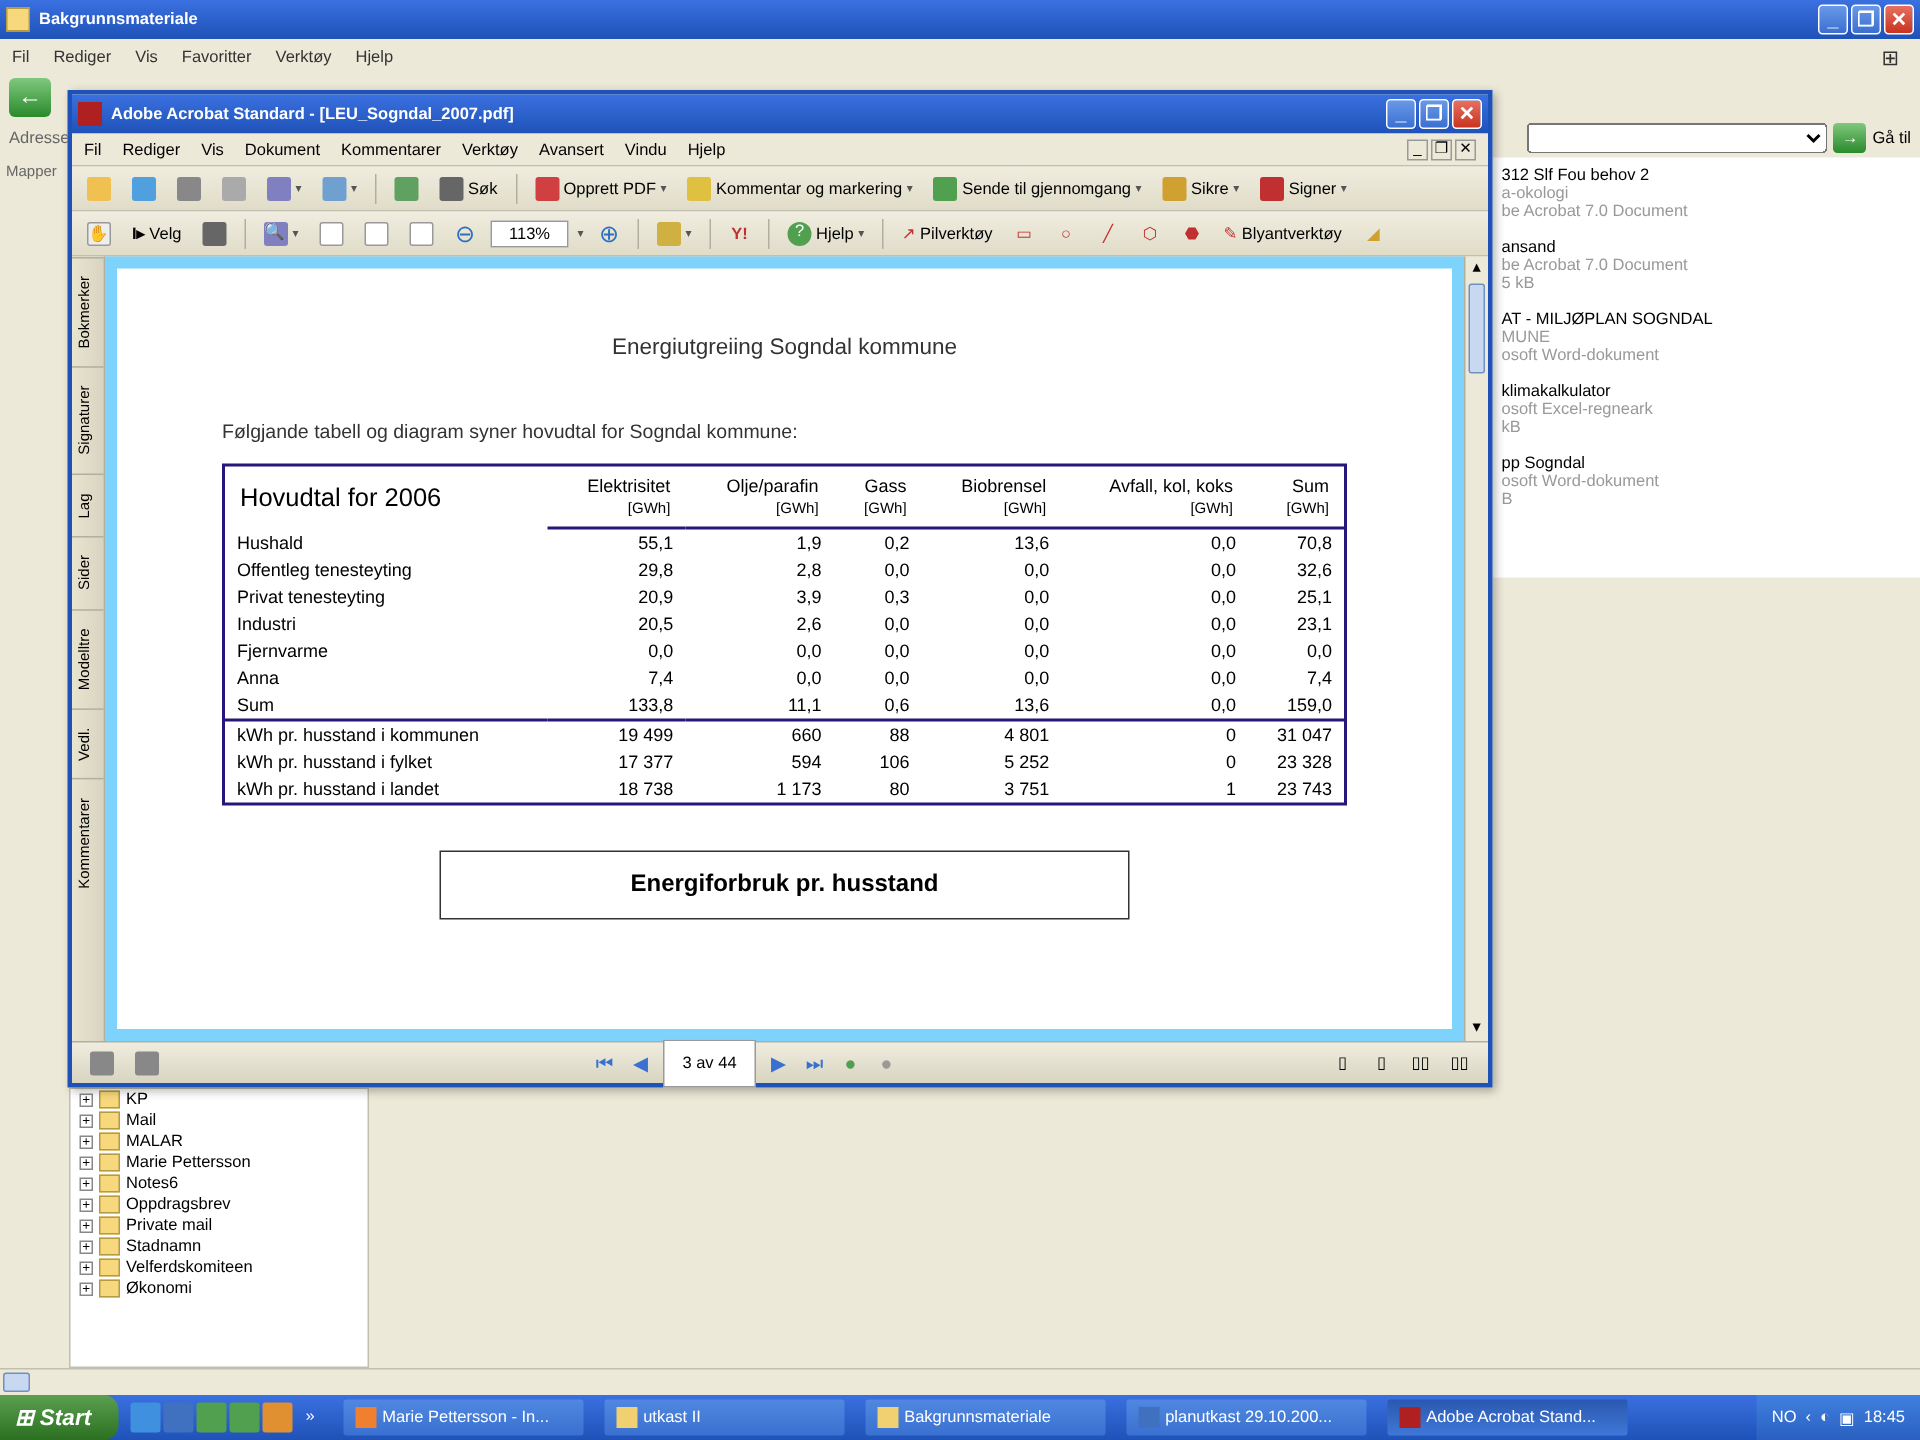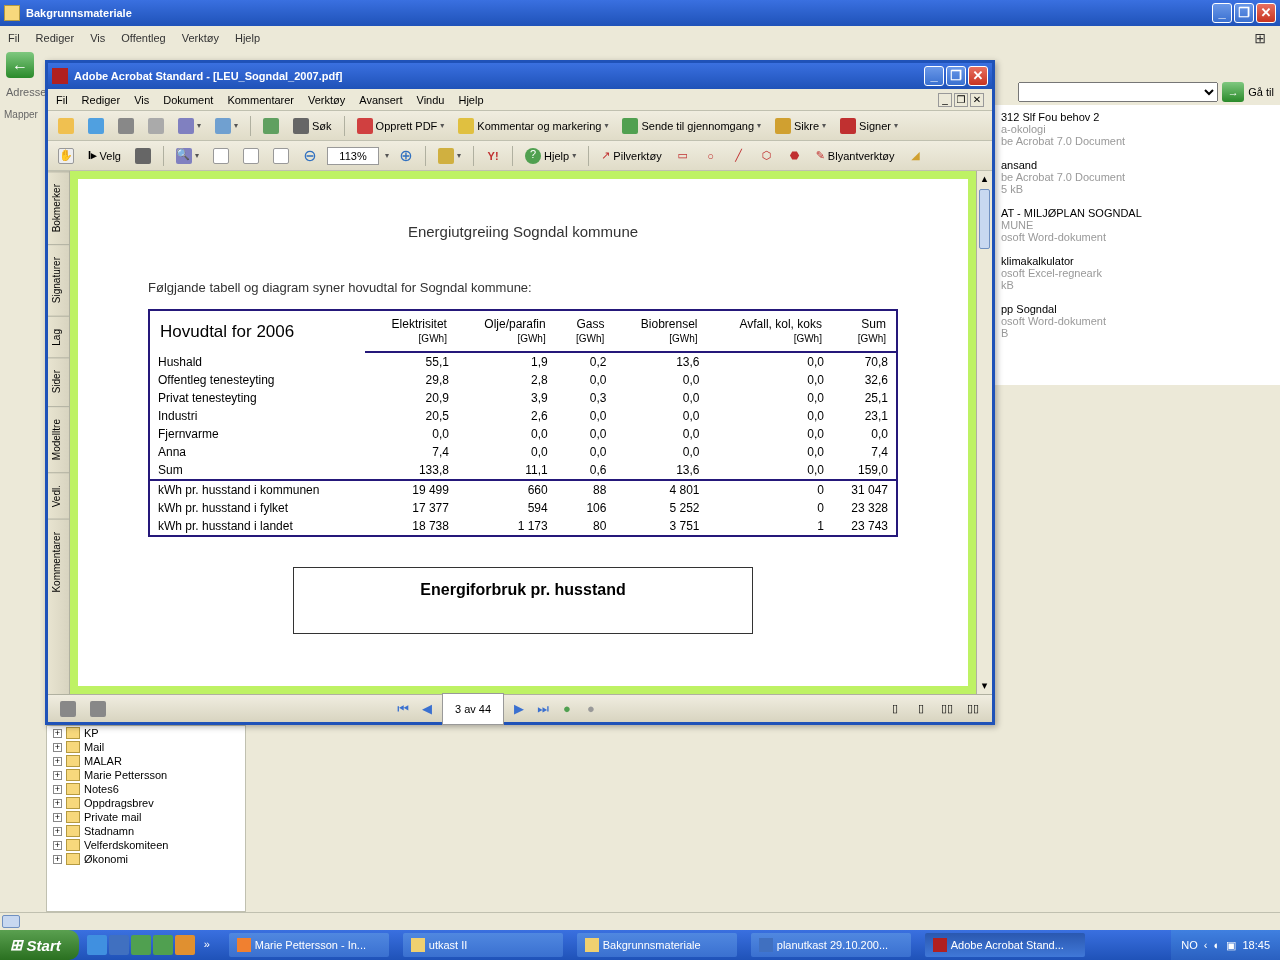--- a/index.html
+++ b/index.html
@@ -39,33 +39,33 @@
 .acro-menu .mdi-ctrl span { width:14px; height:14px; border:1px solid #999; text-align:center; line-height:12px; cursor:pointer; }
 .tb { height:30px; display:flex; align-items:center; padding:0 6px; gap:6px; border-bottom:1px solid #c0c0b0; background:linear-gradient(#f0ede0,#e0dcc8); }
 .tbb { height:22px; min-width:22px; display:flex; align-items:center; justify-content:center; padding:0 4px; border-radius:3px; cursor:pointer; gap:3px; font-size:11px; }
 .tbb .ic { width:16px; height:16px; border-radius:2px; }
 .sep { width:1px; height:20px; background:#b0b0a0; margin:0 2px; }
 .dd { font-size:8px; color:#555; }
 .zoom-in { width:52px; height:18px; border:1px solid #999; background:#fff; text-align:center; font-size:11px; }
 .acro-body { position:absolute; left:0; top:108px; right:0; bottom:28px; display:flex; }
 .navtabs { width:22px; background:linear-gradient(90deg,#e8e4d0,#d8d4c0); display:flex; flex-direction:column; border-right:1px solid #b0b0a0; }
 .navtab { writing-mode:vertical-rl; transform:rotate(180deg); padding:12px 3px; font-size:10px; border-bottom:1px solid #b0b0a0; cursor:pointer; text-align:center; }
-.doc-area { flex:1; background:#bef264; padding:8px; overflow:hidden; position:relative; }
+.doc-area { flex:1; background:#7dd3fc; padding:8px; overflow:hidden; position:relative; }
 .page { background:#fff; width:100%; height:100%; padding:30px 70px; overflow:hidden; }
 .doc-h1 { text-align:center; margin:14px 0 40px; font-size:15px; color:#333; }
 .doc-intro { font-size:13px; color:#333; margin-bottom:14px; }
 .tbl-wrap { border:2.5px solid #25187a; }
 .tbl { width:100%; border-collapse:collapse; font-size:12px; }
 .tbl th,.tbl td { padding:2px 8px; text-align:right; }
 .tbl th:first-child,.tbl td:first-child { text-align:left; }
 .tbl .title-row th { font-size:17px; font-weight:normal; text-align:left; border-bottom:2.5px solid #25187a; padding:6px 10px; }
 .tbl .unit { font-size:10px; }
 .tbl .split td { border-top:2.5px solid #25187a; }
 .caption { text-align:center; font-weight:bold; margin:14px 0; font-size:13px; }
-.chart-box { width:460px; height:67px; border:1px solid #333; margin:30px auto 0; text-align:center; }
+.chart-box { width:460px; height:46px; border:1px solid #333; margin:30px auto 0; text-align:center; }
 .chart-box .ct { font-size:16px; font-weight:bold; line-height:44px; }
 .vscroll { width:16px; background:#ece9d8; border-left:1px solid #b0b0a0; position:relative; }
 .vscroll .th { position:absolute; top:18px; left:2px; right:2px; height:60px; background:#c8d8f0; border:1px solid #7090c0; border-radius:2px; }
 .vscroll .ar { height:16px; text-align:center; line-height:14px; }
 .acro-status { position:absolute; left:0; right:0; bottom:0; height:28px; background:linear-gradient(#f0ede0,#d8d4c0); display:flex; align-items:center; padding:0 8px; gap:6px; border-top:1px solid #b0b0a0; }
 .acro-status .nav { margin:0 auto; display:flex; align-items:center; gap:6px; }
 .pg-in { width:62px; height:32px; text-align:center; border:1px solid #999; font-size:11px; background:#fff; }
 .nav-ic { width:18px; height:18px; display:flex; align-items:center; justify-content:center; color:#3a70d0; font-size:13px; cursor:pointer; }
 
 
@@ -88,21 +88,21 @@
   <div class="wc">
     <div>_</div>
     <div>❐</div>
     <div class="close">✕</div>
   </div>
 </div>
 <div class="outer-menu">
   <span>Fil</span>
   <span>Rediger</span>
   <span>Vis</span>
-  <span>Offentleg</span>
+  <span>Favoritter</span>
   <span>Verktøy</span>
   <span>Hjelp</span>
   <span class="winlogo">⊞</span>
 </div>
 <div class="nav-row">
   <div class="back-btn">←</div>
 </div>
 <div class="addr-row">
   <span class="addr-lbl">Adresse</span>
   <div style="flex:1"></div>

